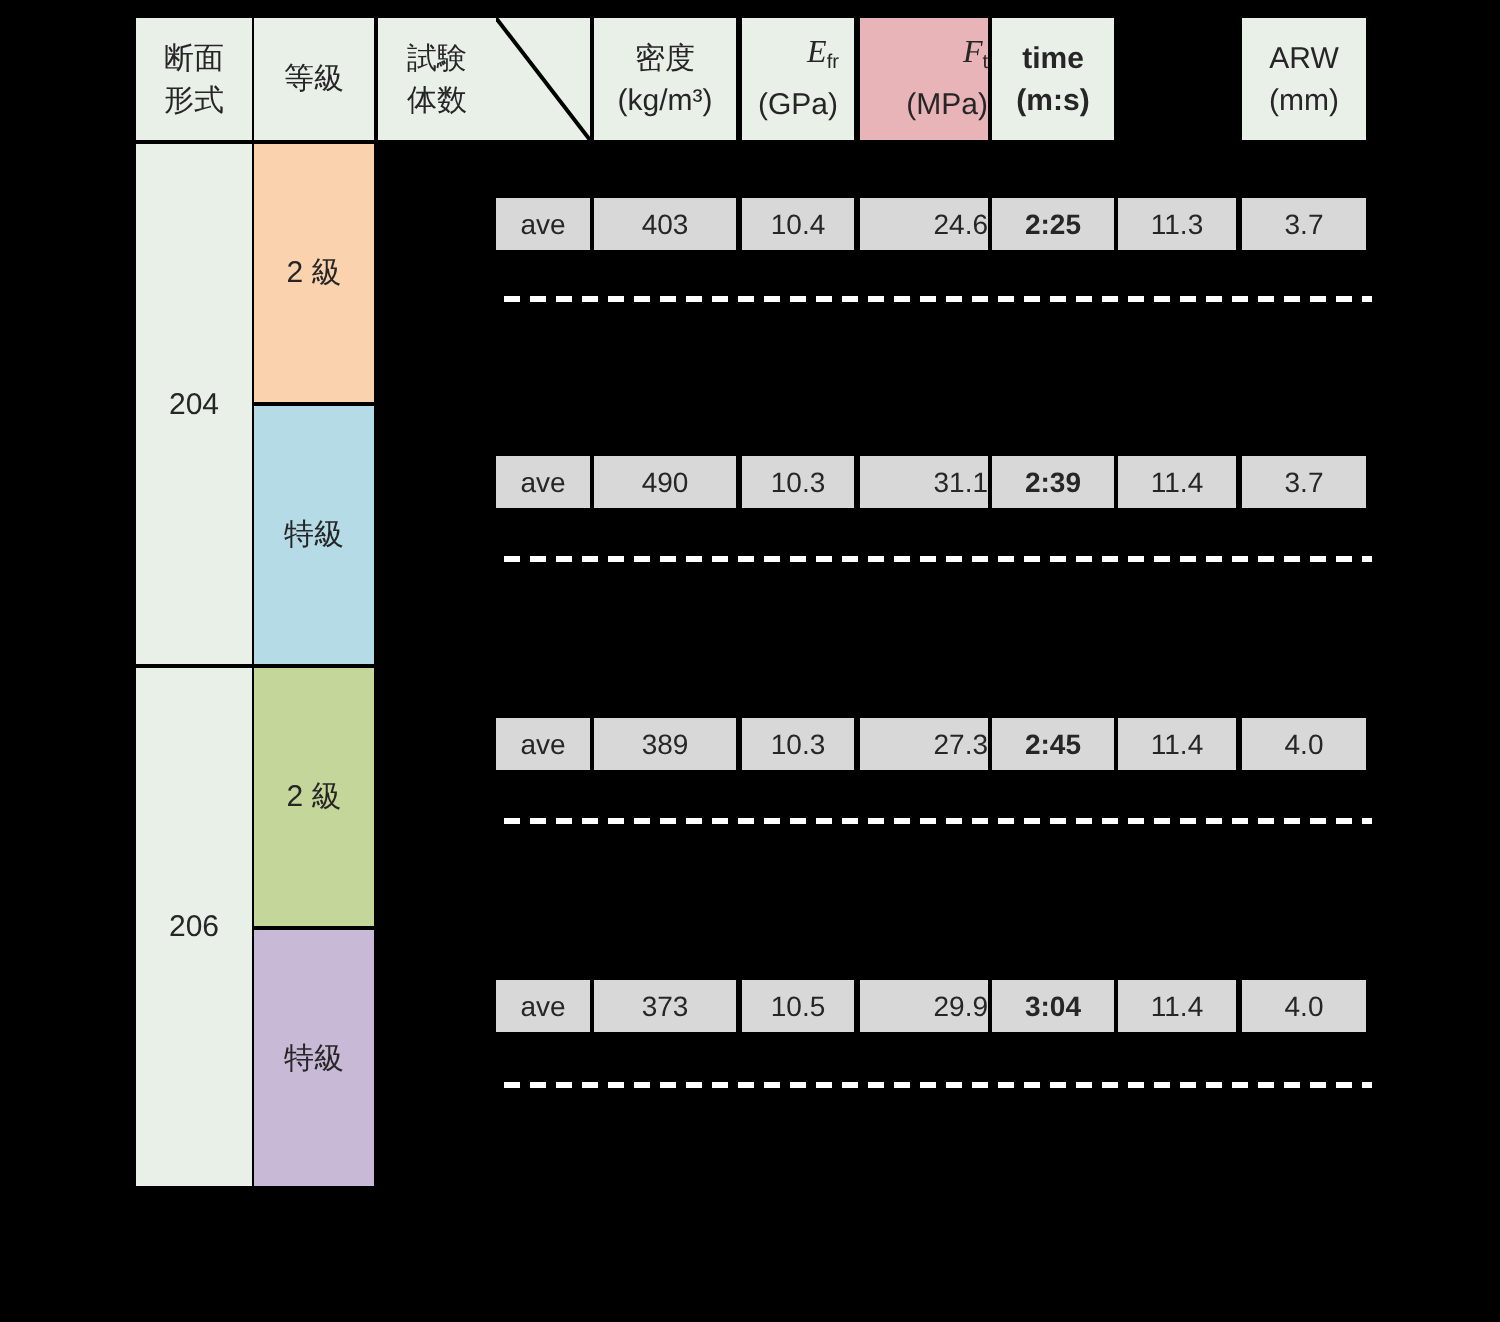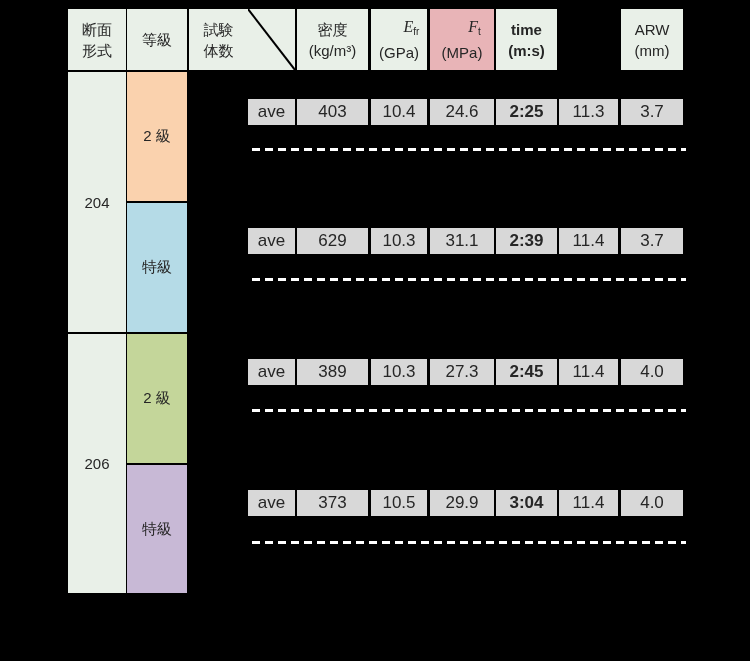--- a/index.html
+++ b/index.html
@@ -14,41 +14,41 @@
     display:flex;flex-direction:column;align-items:center;justify-content:center;
     text-align:center;
   }
   
   .c-section{left:68px;width:58px;}
   .c-grade{left:127px;width:60px;}
   .c-count{left:189px;width:59px;}
   .c-ave{left:248px;width:47px;}
   .c-density{left:297px;width:71px;}
   .c-efr{left:371px;width:56px;}
-  .c-ft{left:430px;width:64px;}
+  .c-ft{left:430px;width:64px;align-items:flex-end;}
   .c-time{left:496px;width:61px;font-weight:bold;}
   .c-mc{left:559px;width:59px;}
   .c-arw{left:621px;width:62px;text-align:right;}
   
   .hd{top:9px;height:61px;background:var(--header-bg,#e9f0e8);font-size:15px;line-height:21px;}
   .hd.ft-hd{background:var(--ft-header-bg,#e8b4b7);}
   .sym{font-size:15px;line-height:21px;margin-left:25px;}
   .sym i{font-family:"Liberation Serif","DejaVu Serif",serif;font-style:italic;font-size:16px;}
   .sym sub{font-size:10px;vertical-align:-3px;}
   
   .sec{background:var(--header-bg,#e9f0e8);font-size:15px;}
   .s0{top:72px;height:260px;}
   .s1{top:334px;height:259px;}
   .g0{top:72px;height:129px;}
   .g1{top:203px;height:129px;}
   .g2{top:334px;height:129px;}
   .g3{top:465px;height:128px;}
   .grade{font-size:15px;}
   
-  .val{height:26px;background:var(--data-cell-bg,#d8d8d8);font-size:17px;line-height:26px;}
+  .val{height:26px;background:var(--data-cell-bg,#d8d8d8);font-size:14px;line-height:26px;}
   .r0{top:99px;} .r1{top:228px;} .r2{top:359px;} .r3{top:490px;}
   
   .dash{
     position:absolute;left:252px;width:434px;height:3px;
     background-image:repeating-linear-gradient(90deg,var(--dash-line,#fff) 0 8px,transparent 8px 13px);
   }
   .d0{top:148px;} .d1{top:278px;} .d2{top:409px;} .d3{top:541px;}
   .diag-svg{position:absolute;left:0;top:0;width:100%;height:100%;}
 </style>
 </head>
@@ -104,21 +104,21 @@
   <div class="cell val c-ave r0">ave</div>
   <div class="cell val c-density r0">403</div>
   <div class="cell val c-efr r0">10.4</div>
   <div class="cell val c-ft r0">24.6</div>
   <div class="cell val c-time r0">2:25</div>
   <div class="cell val c-mc r0">11.3</div>
   <div class="cell val c-arw r0">3.7</div>
   <div class="dash d0"></div>
 
   <div class="cell val c-ave r1">ave</div>
-  <div class="cell val c-density r1">629</div>
+  <div class="cell val c-density r1">490</div>
   <div class="cell val c-efr r1">10.3</div>
   <div class="cell val c-ft r1">31.1</div>
   <div class="cell val c-time r1">2:39</div>
   <div class="cell val c-mc r1">11.4</div>
   <div class="cell val c-arw r1">3.7</div>
   <div class="dash d1"></div>
 
   <div class="cell val c-ave r2">ave</div>
   <div class="cell val c-density r2">389</div>
   <div class="cell val c-efr r2">10.3</div>

